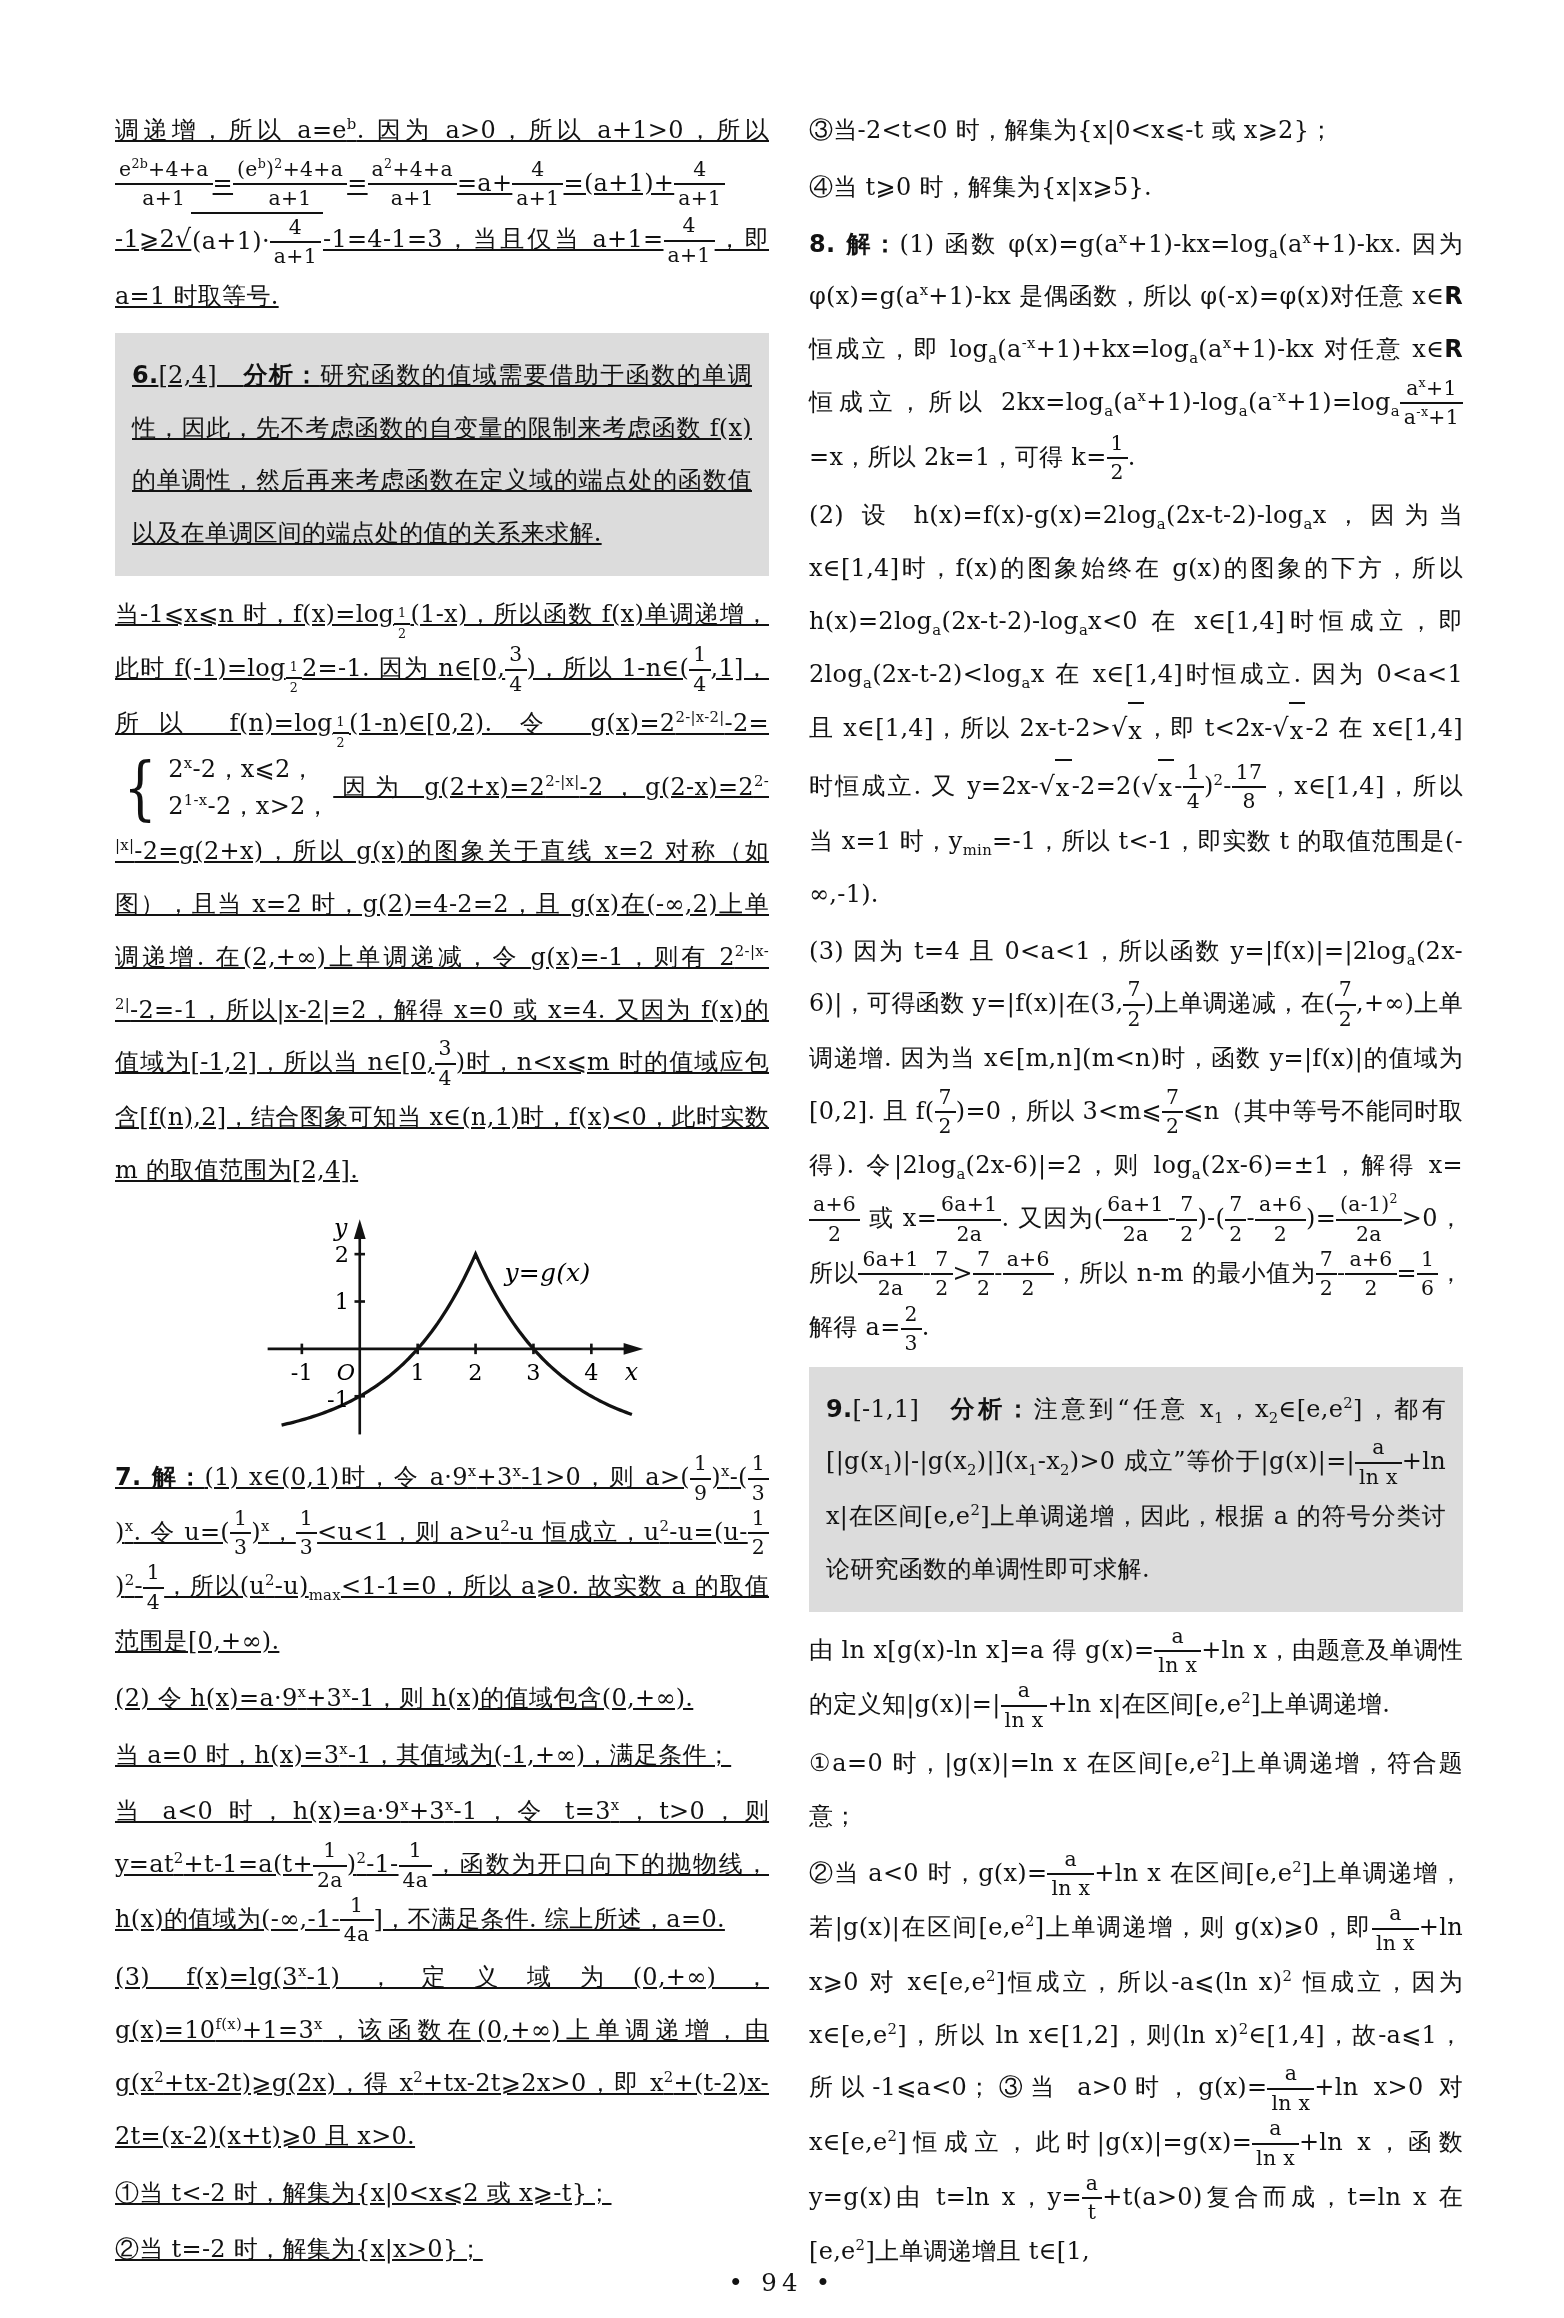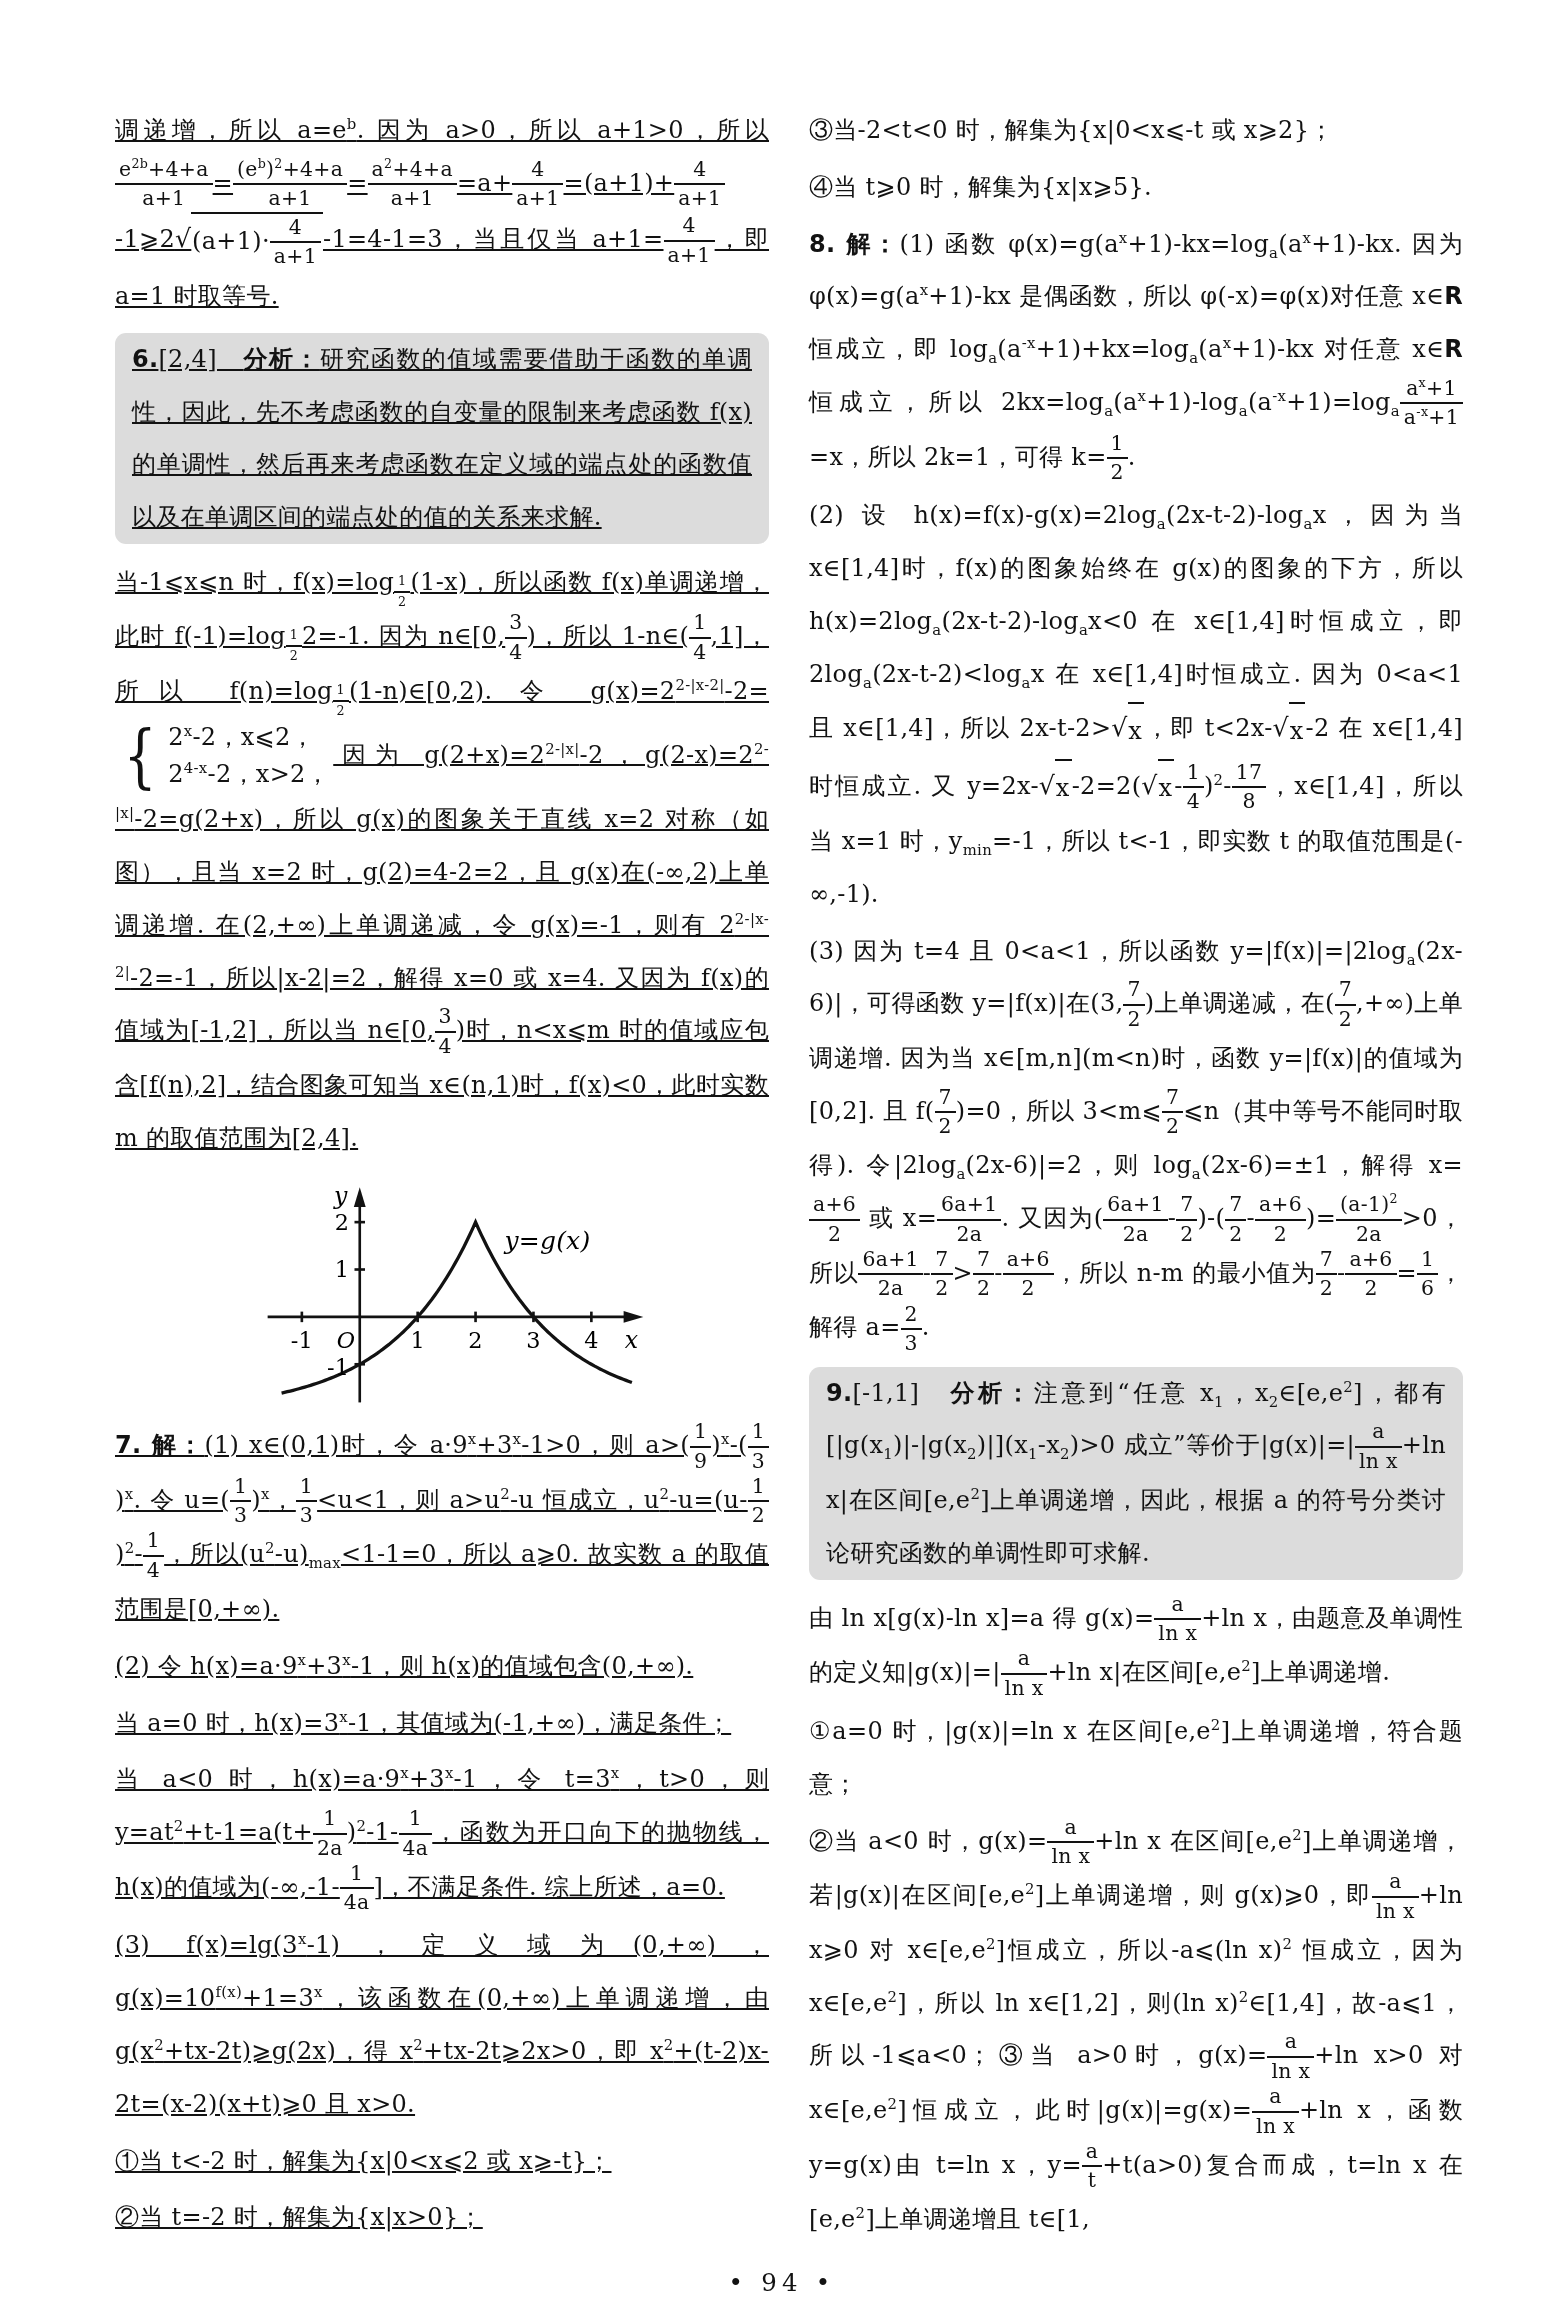--- a/index.html
+++ b/index.html
@@ -3,21 +3,21 @@
 <meta charset="utf-8">
 <style>
   html,body{margin:0;padding:0;background:#ffffff;}
   .page{position:relative;width:1564px;height:2319px;background:#ffffff;overflow:hidden;
         font-family:"DejaVu Serif","Liberation Serif",serif;color:#121212;}
   .col{position:absolute;top:104px;width:654px;font-size:24px;line-height:2.2;
        text-align:justify;letter-spacing:0.3px;}
   .col-left{left:115px;text-decoration:underline;}
   .col-right{left:809px;}
   .blk{margin:0 0 4px 0;}
-  .box{background:#dcdcdc;padding:0 17px;margin:10.5px 0 12px 0;border-radius:11px;}
+  .box{background:#dcdcdc;padding:16px 17px;margin:10.5px 0 12px 0;}
   b{font-family:"DejaVu Sans","Liberation Sans",sans-serif;font-weight:bold;}
   sup{font-size:0.62em;vertical-align:super;line-height:0;}
   sub{font-size:0.62em;vertical-align:sub;line-height:0;}
   .frac{display:inline-block;vertical-align:middle;text-align:center;margin:0 0;
         font-size:0.85em;line-height:1.15;}
   .frac .num{display:block;border-bottom:2px solid currentColor;padding:0.7px 4px 2px;}
   .frac .den{display:block;padding:2px 4px 0.7px;}
   .sqrt{white-space:nowrap;}
   .sqrt .sqsym{font-size:1.05em;}
   .sqrt .rad{display:inline-block;border-top:2px solid currentColor;vertical-align:middle;
@@ -39,21 +39,21 @@
 
 <div class="page">
 
   <div class="col col-left" id="col-left">
       <div class="blk para">调递增，所以 a=e<sup>b</sup>. 因为 a&gt;0，所以 a+1&gt;0，所以<span class="frac"><span class="num">e<sup>2b</sup>+4+a</span><span class="den">a+1</span></span>=<span class="frac"><span class="num">(e<sup>b</sup>)<sup>2</sup>+4+a</span><span class="den">a+1</span></span>=<span class="frac"><span class="num">a<sup>2</sup>+4+a</span><span class="den">a+1</span></span>=a+<span class="frac"><span class="num">4</span><span class="den">a+1</span></span>=(a+1)+<span class="frac"><span class="num">4</span><span class="den">a+1</span></span>-1⩾2<span class="sqrt"><span class="sqsym">√</span><span class="rad">(a+1)·<span class="frac"><span class="num">4</span><span class="den">a+1</span></span></span></span>-1=4-1=3，当且仅当 a+1=<span class="frac"><span class="num">4</span><span class="den">a+1</span></span>，即 a=1 时取等号.</div>
       <div class="blk box"><b>6.</b>[2,4]　<b>分析：</b>研究函数的值域需要借助于函数的单调性，因此，先不考虑函数的自变量的限制来考虑函数 f(x)的单调性，然后再来考虑函数在定义域的端点处的函数值以及在单调区间的端点处的值的关系来求解.</div>
       <div class="blk para">当-1⩽x⩽n 时，f(x)=log<sub><span class="frac"><span class="num">1</span><span class="den">2</span></span></sub>(1-x)，所以函数 f(x)单调递增，此时 f(-1)=log<sub><span class="frac"><span class="num">1</span><span class="den">2</span></span></sub>2=-1. 因为 n∈[0,<span class="frac"><span class="num">3</span><span class="den">4</span></span>)，所以 1-n∈(<span class="frac"><span class="num">1</span><span class="den">4</span></span>,1]，所以 f(n)=log<sub><span class="frac"><span class="num">1</span><span class="den">2</span></span></sub>(1-n)∈[0,2). 令 g(x)=2<sup>2-|x-2|</sup>-2=<span class="cases">
           <span class="cbrace">{</span>
           <span class="crows">
             <span class="crow">2<sup>x</sup>-2，x⩽2，</span>
-            <span class="crow">2<sup>4-x</sup>-2，x&gt;2，</span>
+            <span class="crow">2<sup>1-x</sup>-2，x&gt;2，</span>
           </span>
         </span>因为 g(2+x)=2<sup>2-|x|</sup>-2，g(2-x)=2<sup>2-|x|</sup>-2=g(2+x)，所以 g(x)的图象关于直线 x=2 对称（如图），且当 x=2 时，g(2)=4-2=2，且 g(x)在(-∞,2)上单调递增. 在(2,+∞)上单调递减，令 g(x)=-1，则有 2<sup>2-|x-2|</sup>-2=-1，所以|x-2|=2，解得 x=0 或 x=4. 又因为 f(x)的值域为[-1,2]，所以当 n∈[0,<span class="frac"><span class="num">3</span><span class="den">4</span></span>)时，n&lt;x⩽m 时的值域应包含[f(n),2]，结合图象可知当 x∈(n,1)时，f(x)&lt;0，此时实数 m 的取值范围为[2,4].</div>
       <div class="figure-wrap" id="figure-holder">
     <svg width="474" height="227" viewBox="0 0 720 345" style="font-size:36px">
 
       <line x1="95" y1="205" x2="650" y2="205" stroke="#121212" stroke-width="4"></line>
       <polygon points="666,205 636,196 636,214" fill="#121212"></polygon>
       <line x1="235" y1="335" x2="235" y2="22" stroke="#121212" stroke-width="4"></line>
       <polygon points="235,8 226,38 244,38" fill="#121212"></polygon>
 

